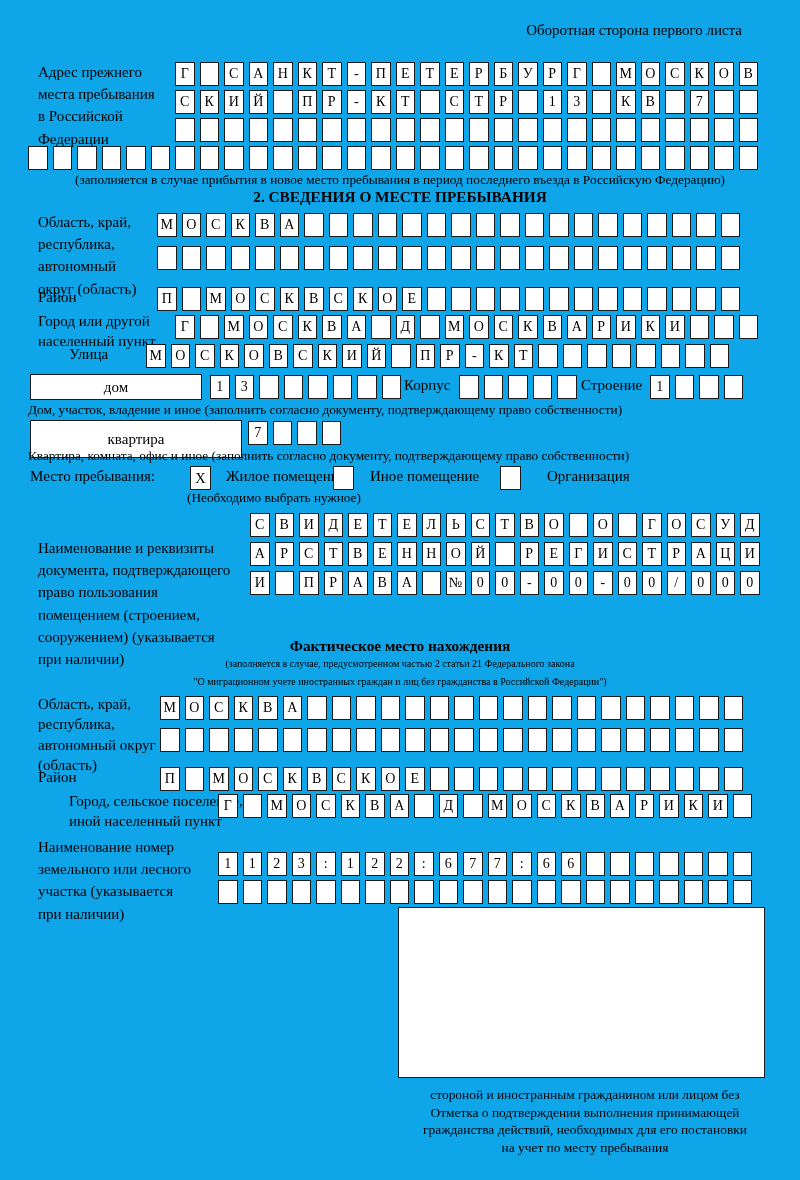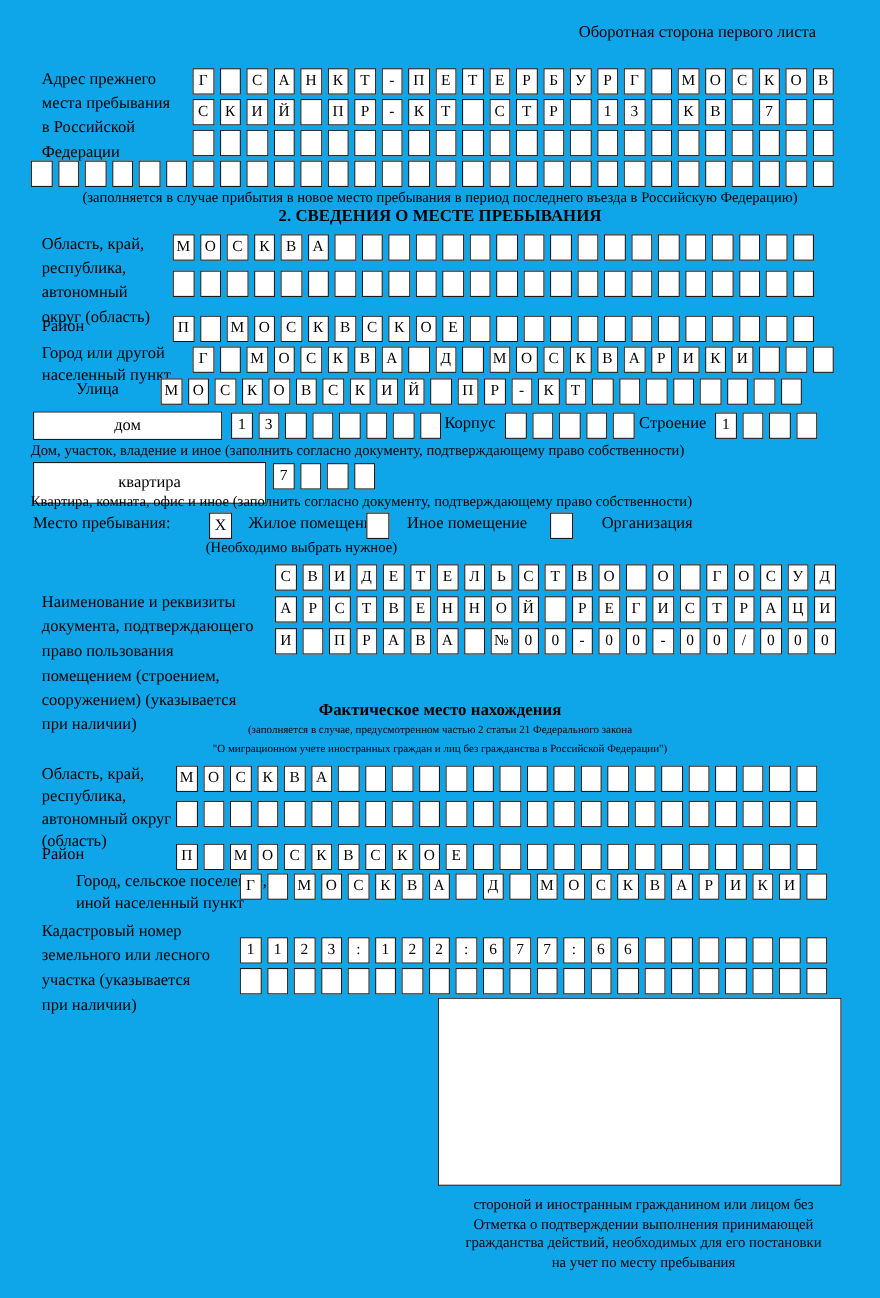--- a/index.html
+++ b/index.html
@@ -532,21 +532,21 @@
       <span class="cbox">В</span>
       <span class="cbox">А</span>
       <span class="cbox">Р</span>
       <span class="cbox">И</span>
       <span class="cbox">К</span>
       <span class="cbox">И</span>
       <span class="cbox"></span>
     </div>
 
   <div class="abs lh22" style="left:38px; top:836px;">
-      <div>Кадастровый номер</div>
+      <div>Наименование номер</div>
       <div>земельного или лесного</div>
       <div>участка (указывается</div>
       <div>при наличии)</div>
     </div>
   <div class="abs boxrow" style="left:218px; top:852px;">
       <span class="cbox">1</span>
       <span class="cbox">1</span>
       <span class="cbox">2</span>
       <span class="cbox">3</span>
       <span class="cbox">:</span>

